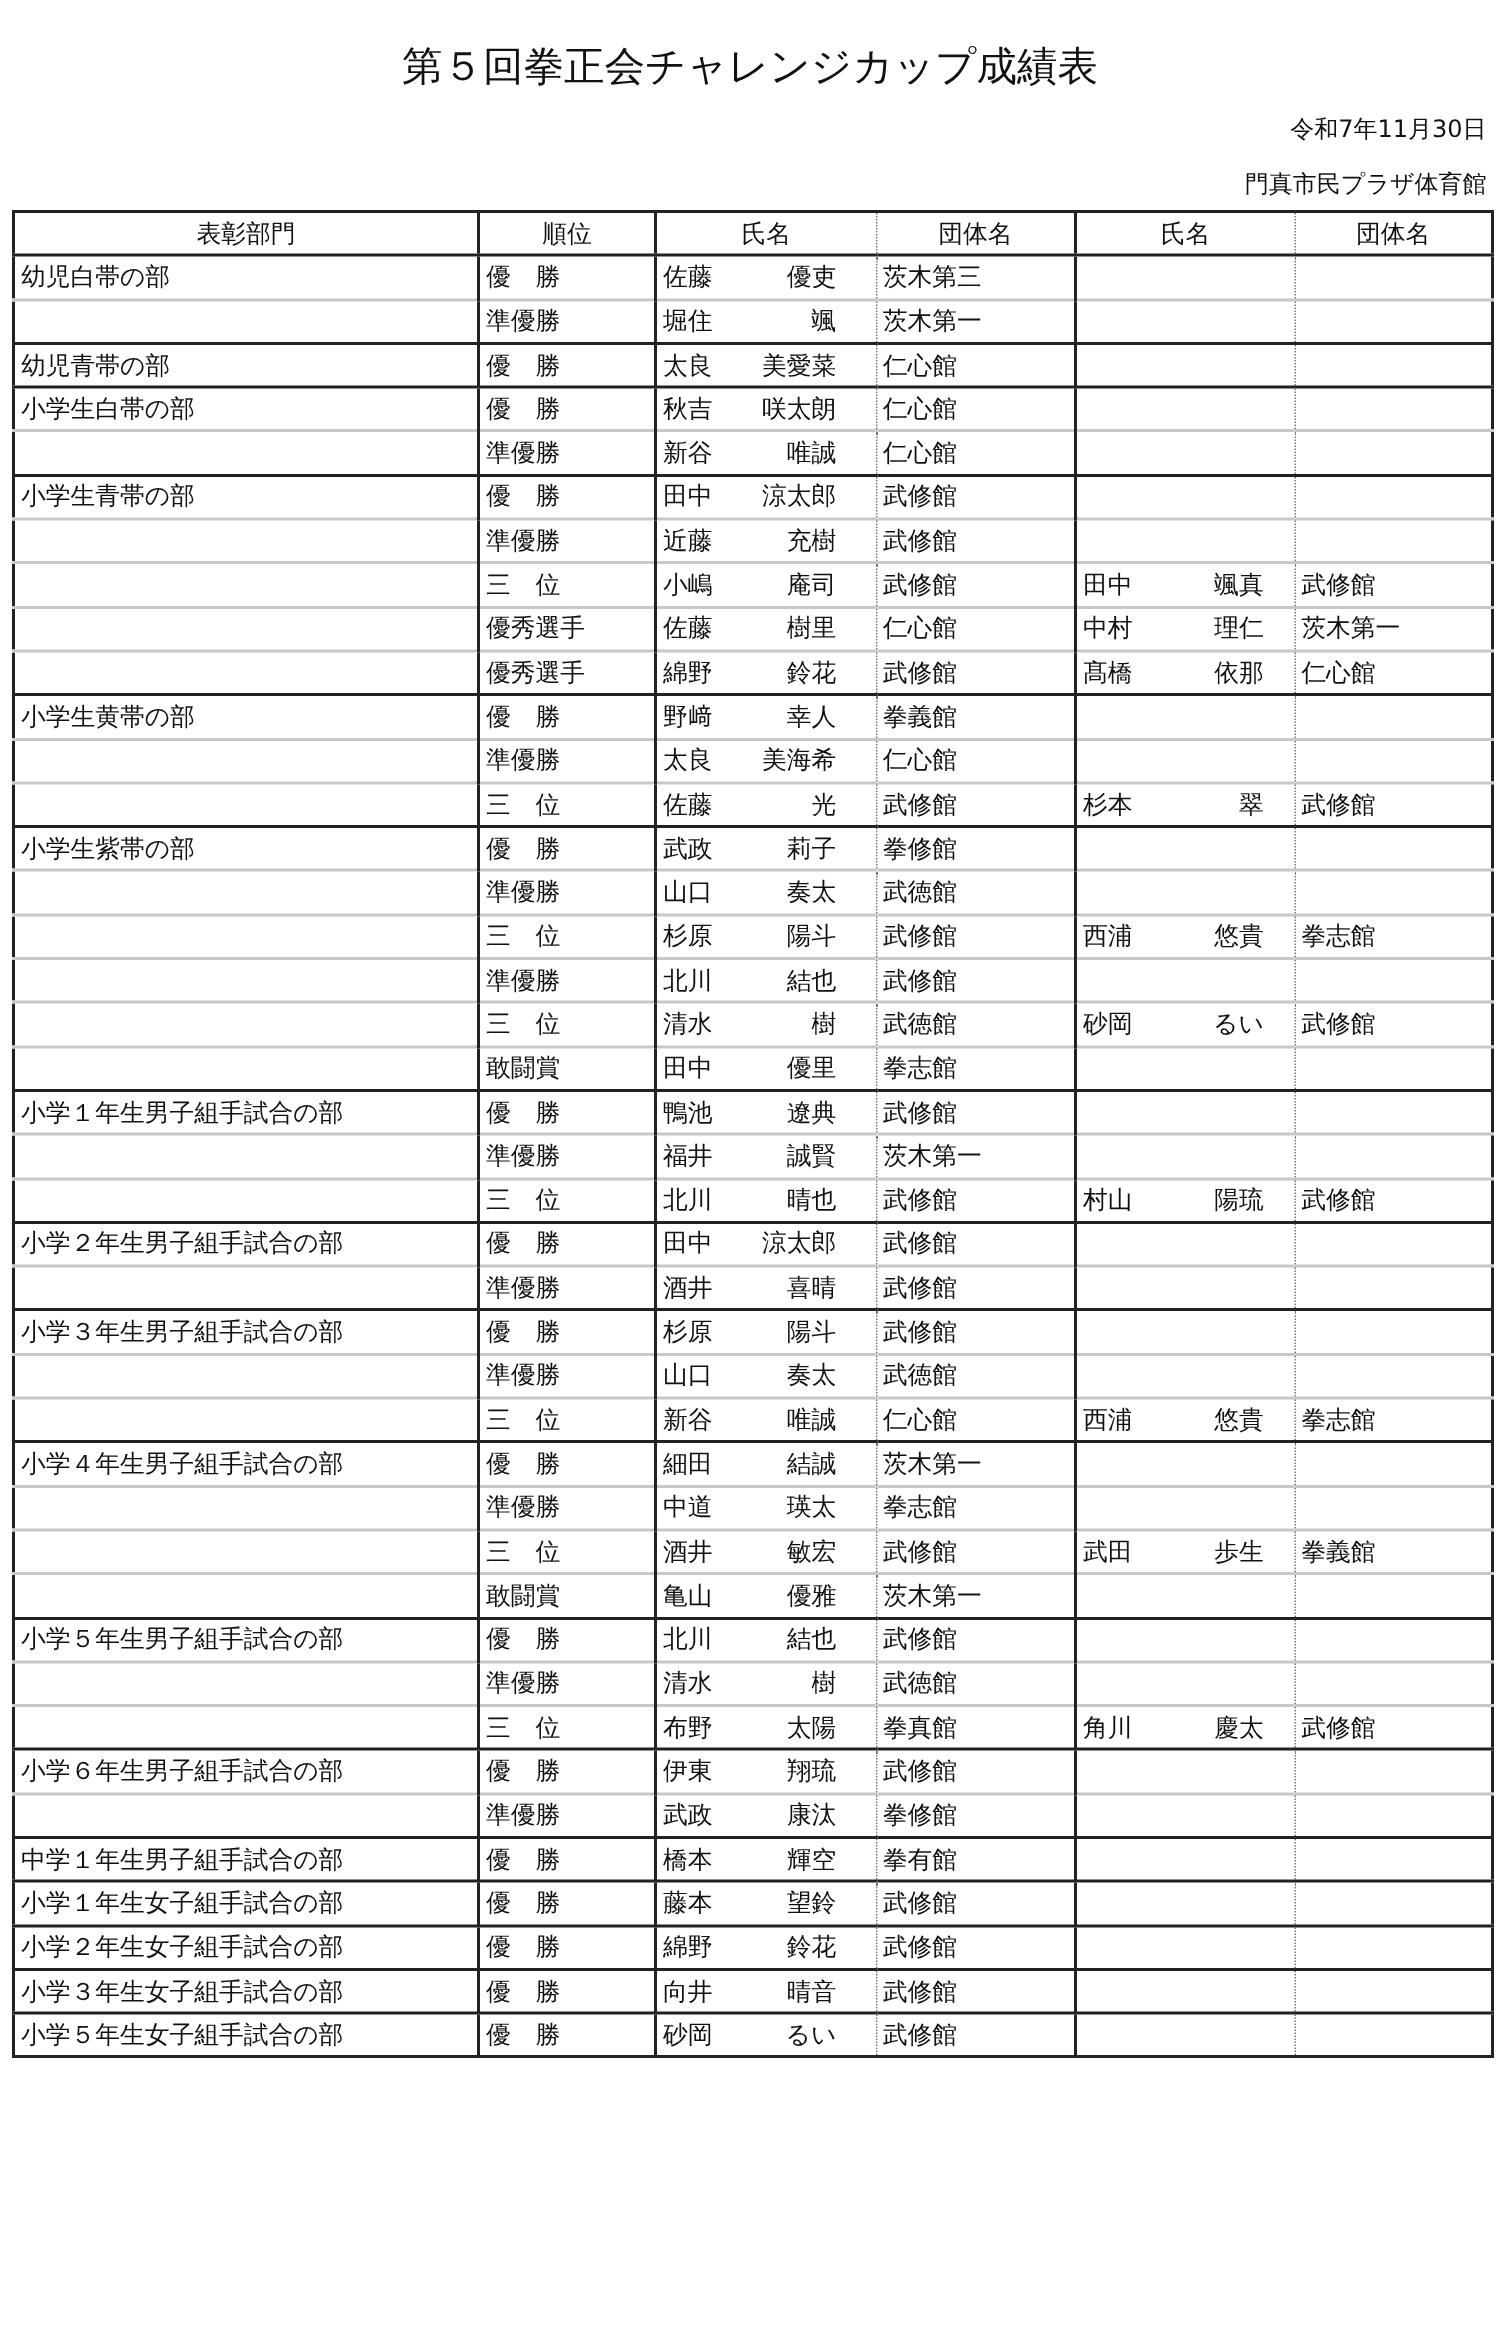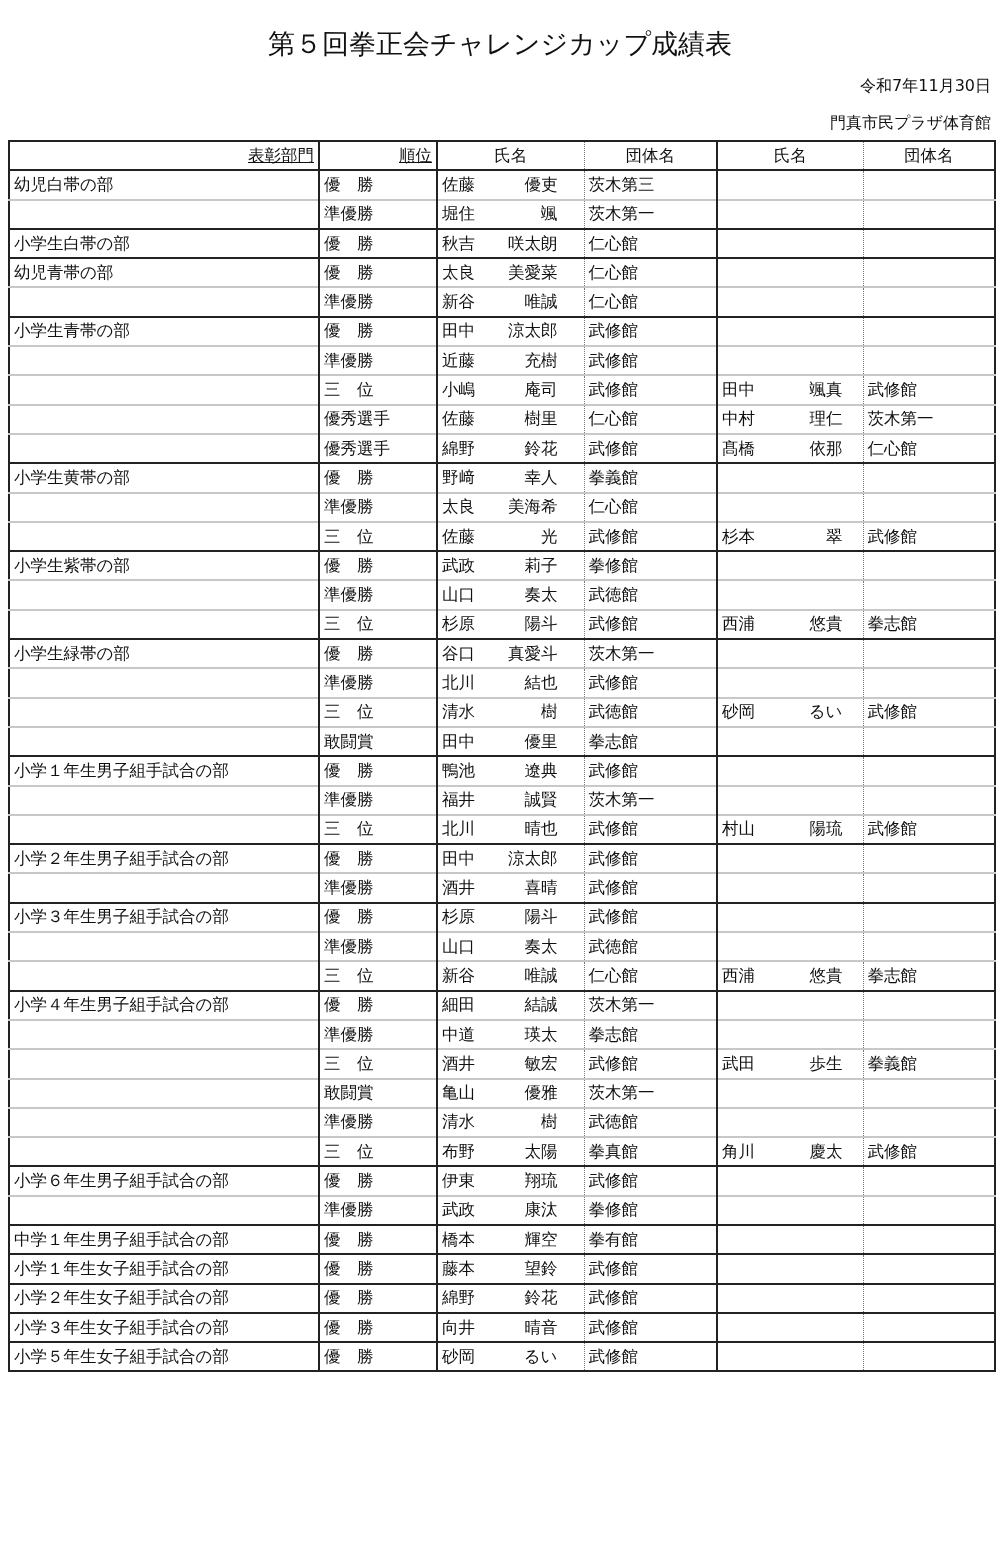--- a/index.html
+++ b/index.html
@@ -4,21 +4,21 @@
 <style>
   html, body { margin:0; padding:0; background:#ffffff; }
   body { width:1000px; height:1561px; position:relative; font-family:"DejaVu Sans","Liberation Sans",sans-serif; color:#111; overflow:hidden; }
   .title { position:absolute; left:0; width:1000px; top:26px; text-align:center; font-size:27px; letter-spacing:0px; }
   .meta { position:absolute; right:9px; font-size:16px; text-align:right; }
   .meta.date { top:76px; }
   .meta.venue { top:113px;text-align:center; }
   table.results { position:absolute; left:8px; top:140px; border-collapse:collapse; table-layout:fixed; width:986px; border:2px solid #222; }
   table.results td, table.results th { height:29.3px; padding:0 4px; font-size:16.5px; font-weight:normal; white-space:nowrap; overflow:hidden; box-sizing:border-box; }
   table.results th { text-align:center; border-bottom:2px solid #222; }
-  table.results th.left { text-align:right;text-decoration:underline; }
+  table.results th.left { text-align:center; }
   col.c1 { width:310px; } col.c2 { width:118px; } col.c3 { width:147px; } col.c4 { width:133px; } col.c5 { width:146px; } col.c6 { width:132px; }
   .bl-strong { border-left:2px solid #222; }
   .bl-dot { border-left:1px dotted #777; }
   tr.grp-start td { border-top:2px solid #222; }
   tr.grp-cont td { border-top:1px solid #999; }
   tr.grp-cont td { border-top:2px solid #c8c8c8; }
   .nm { display:flex; justify-content:space-between; width:100%; }
   .rank { letter-spacing:0; }
 </style>
 </head>
@@ -78,55 +78,55 @@
         <td class="bl-dot">茨木第一</td>
         <td class="bl-strong" style="padding-right:20px">
           <div class="nm">
             <span></span>
             <span></span>
           </div>
         </td>
         <td class="bl-dot"></td>
       </tr>
       <tr class="grp-start">
+        <td>幼児青帯の部</td>
+        <td class="bl-strong rank">優　勝</td>
+        <td class="bl-strong" style="padding-right:26px">
+          <div class="nm">
+            <span>太良</span>
+            <span>美愛菜</span>
+          </div>
+        </td>
+        <td class="bl-dot">仁心館</td>
+        <td class="bl-strong" style="padding-right:20px">
+          <div class="nm">
+            <span></span>
+            <span></span>
+          </div>
+        </td>
+        <td class="bl-dot"></td>
+      </tr>
+      <tr class="grp-start">
         <td>小学生白帯の部</td>
         <td class="bl-strong rank">優　勝</td>
         <td class="bl-strong" style="padding-right:26px">
           <div class="nm">
             <span>秋吉</span>
             <span>咲太朗</span>
           </div>
         </td>
         <td class="bl-dot">仁心館</td>
         <td class="bl-strong" style="padding-right:20px">
           <div class="nm">
             <span></span>
             <span></span>
           </div>
         </td>
         <td class="bl-dot"></td>
       </tr>
-      <tr class="grp-start">
-        <td>幼児青帯の部</td>
-        <td class="bl-strong rank">優　勝</td>
-        <td class="bl-strong" style="padding-right:26px">
-          <div class="nm">
-            <span>太良</span>
-            <span>美愛菜</span>
-          </div>
-        </td>
-        <td class="bl-dot">仁心館</td>
-        <td class="bl-strong" style="padding-right:20px">
-          <div class="nm">
-            <span></span>
-            <span></span>
-          </div>
-        </td>
-        <td class="bl-dot"></td>
-      </tr>
       <tr class="grp-cont">
         <td></td>
         <td class="bl-strong rank">準優勝</td>
         <td class="bl-strong" style="padding-right:26px">
           <div class="nm">
             <span>新谷</span>
             <span>唯誠</span>
           </div>
         </td>
         <td class="bl-dot">仁心館</td>
@@ -329,38 +329,20 @@
         </td>
         <td class="bl-dot">武修館</td>
         <td class="bl-strong" style="padding-right:20px">
           <div class="nm">
             <span>西浦</span>
             <span>悠貴</span>
           </div>
         </td>
         <td class="bl-dot">拳志館</td>
       </tr>
-      <tr class="grp-start">
-        <td>小学生緑帯の部</td>
-        <td class="bl-strong rank">優　勝</td>
-        <td class="bl-strong" style="padding-right:26px">
-          <div class="nm">
-            <span>谷口</span>
-            <span>真愛斗</span>
-          </div>
-        </td>
-        <td class="bl-dot">茨木第一</td>
-        <td class="bl-strong" style="padding-right:20px">
-          <div class="nm">
-            <span></span>
-            <span></span>
-          </div>
-        </td>
-        <td class="bl-dot"></td>
-      </tr>
       <tr class="grp-cont">
         <td></td>
         <td class="bl-strong rank">準優勝</td>
         <td class="bl-strong" style="padding-right:26px">
           <div class="nm">
             <span>北川</span>
             <span>結也</span>
           </div>
         </td>
         <td class="bl-dot">武修館</td>
@@ -609,20 +591,38 @@
       <tr class="grp-cont">
         <td></td>
         <td class="bl-strong rank">敢闘賞</td>
         <td class="bl-strong" style="padding-right:26px">
           <div class="nm">
             <span>亀山</span>
             <span>優雅</span>
           </div>
         </td>
         <td class="bl-dot">茨木第一</td>
+        <td class="bl-strong" style="padding-right:20px">
+          <div class="nm">
+            <span></span>
+            <span></span>
+          </div>
+        </td>
+        <td class="bl-dot"></td>
+      </tr>
+      <tr class="grp-start">
+        <td>小学５年生男子組手試合の部</td>
+        <td class="bl-strong rank">優　勝</td>
+        <td class="bl-strong" style="padding-right:26px">
+          <div class="nm">
+            <span>北川</span>
+            <span>結也</span>
+          </div>
+        </td>
+        <td class="bl-dot">武修館</td>
         <td class="bl-strong" style="padding-right:20px">
           <div class="nm">
             <span></span>
             <span></span>
           </div>
         </td>
         <td class="bl-dot"></td>
       </tr>
       <tr class="grp-cont">
         <td></td>

